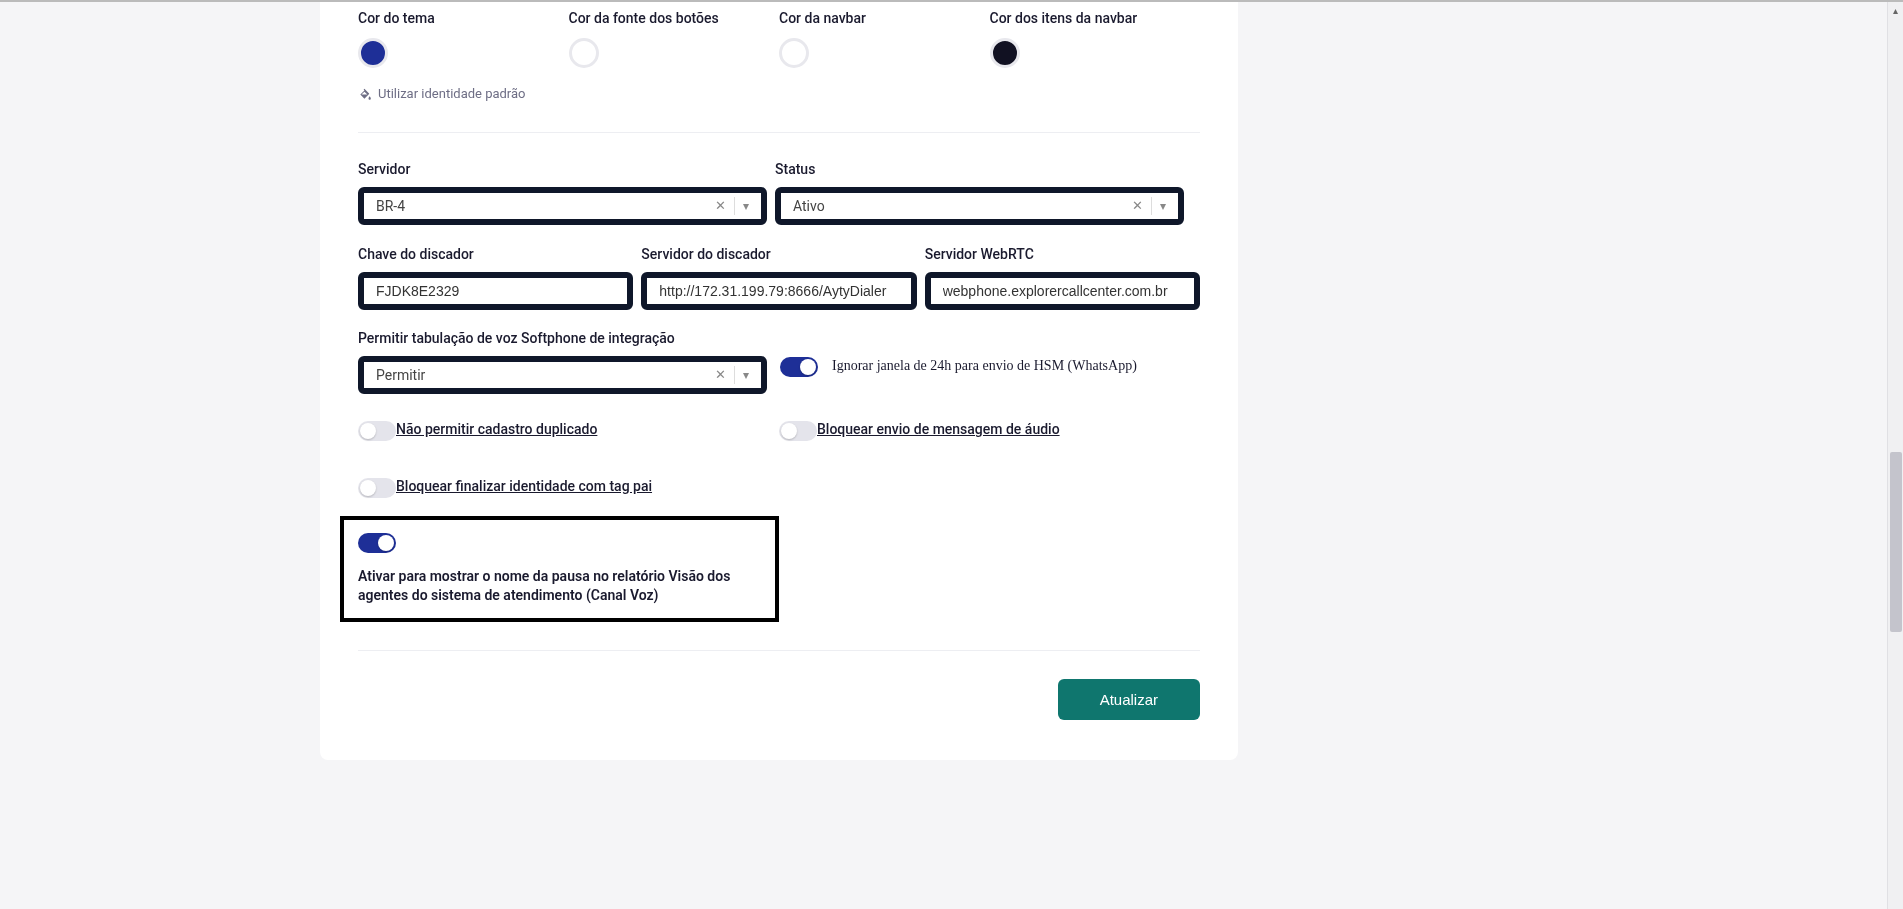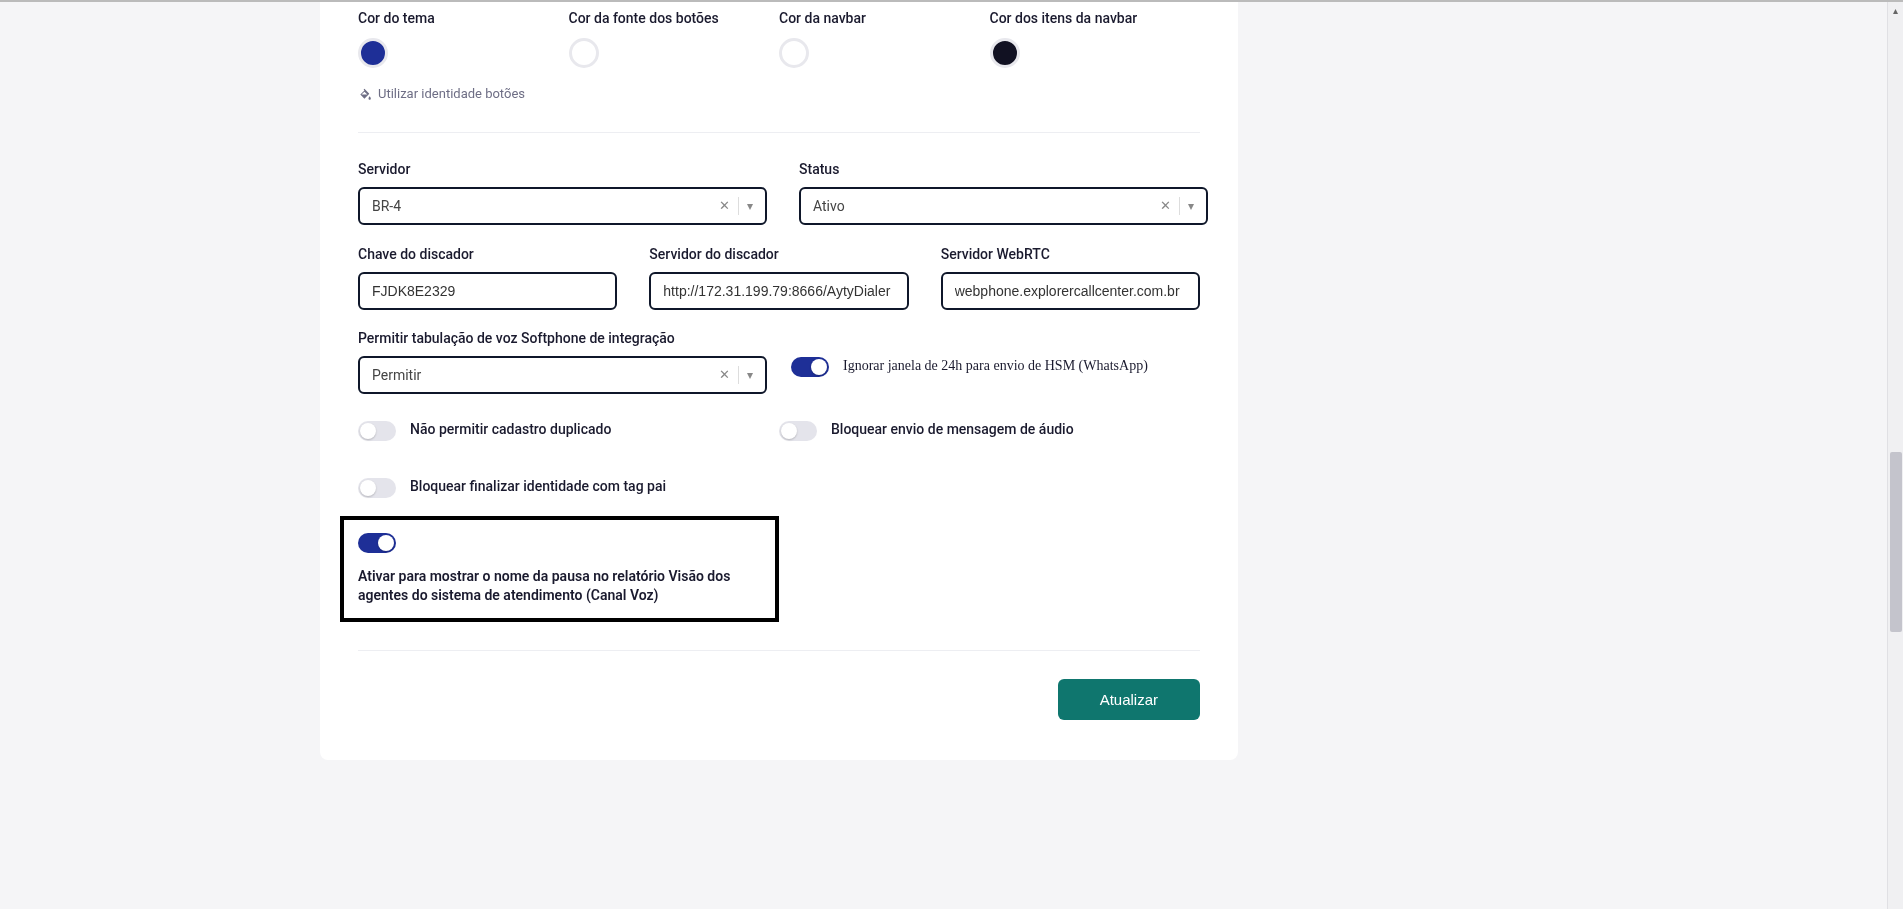--- a/index.html
+++ b/index.html
@@ -66,35 +66,35 @@
 
   hr.divider {
     border: none;
     border-top: 1px solid #edeef2;
     margin: 28px 0;
   }
 
   
   .form-row {
     display: flex;
-    gap: 32px;
+    gap: 8px;
     margin-bottom: 20px;
     margin-top: 21px;
   }
   .form-group { flex: 1; display: flex; flex-direction: column; }
   .form-group.half { flex: 0 0 calc(50% - 12px); }
   .form-label {
     font-size: 14px;
     font-weight: 500;
     color: #1a1a2e;
     margin-bottom: 10px;
   }
   .select-wrap, .input-wrap {
     position: relative;
-    border: 2px solid #0f172a;
+    border: 6px solid #0f172a;
     border-radius: 6px;
     background: #fff;
     height: 38px;
     display: flex;
     align-items: center;
     padding: 0 12px;
   }
   .select-value {
     flex: 1;
     font-size: 14px;
@@ -130,22 +130,22 @@
   
   .toggle-grid {
     display: flex;
     flex-wrap: wrap;
     gap: 0;
   }
   .toggle-item {
     width: 50%;
     display: flex;
     align-items: flex-start;
-    gap: 14px;
     padding: 18px 0;
+    text-decoration: underline;
   }
   .toggle {
     width: 38px;
     height: 20px;
     border-radius: 20px;
     background: #e4e4eb;
     position: relative;
     flex-shrink: 0;
     cursor: pointer;
     margin-top: 1px;
@@ -166,21 +166,21 @@
   .toggle-label {
     font-size: 14px;
     color: #1a1a2e;
     line-height: 1.4;
     font-weight: 500;
   }
 
   
   .mixed-row {
     display: flex;
-    gap: 24px;
+    gap: 13px;
     margin-bottom: 8px;
   }
   .mixed-row .form-group { flex: 0 0 calc(50% - 12px); }
   .mixed-row .toggle-side {
     flex: 0 0 calc(50% - 12px);
     display: flex;
     align-items: flex-start;
     gap: 14px;
     padding-top: 26px;
     font-family: Liberation Serif, serif;
@@ -272,21 +272,21 @@
       <div class="color-col">
         <div class="color-label">Cor dos itens da navbar</div>
         <div class="swatch dark"></div>
       </div>
     </div>
 
     <div class="identity-link">
       <svg viewBox="0 0 24 24">
           <path d="M19 11l-8-8-1.4 1.4L11 6 4 13l7 7 8-8zm-13 2l5-5 5 5H6zm14 3s-2 2.2-2 3.5 0.9 2.5 2 2.5 2-1.2 2-2.5-2-3.5-2-3.5z"></path>
         </svg>
-      <span>Utilizar identidade botões</span>
+      <span>Utilizar identidade padrão</span>
     </div>
 
     <hr class="divider">
 
     
     <div class="form-row">
       <div class="form-group half">
         <div class="form-label">Servidor</div>
         <div class="select-wrap">
           <span class="select-value">BR-4</span>

